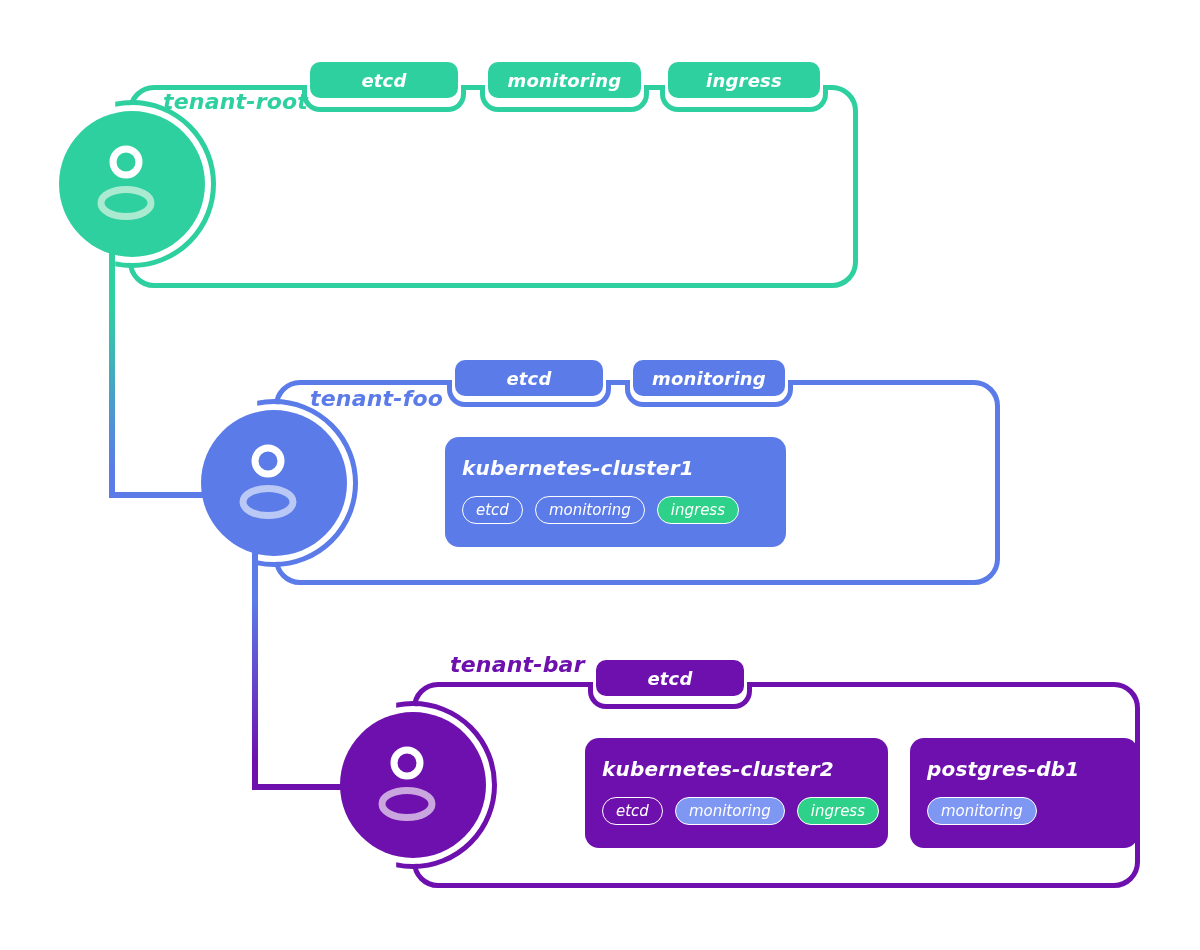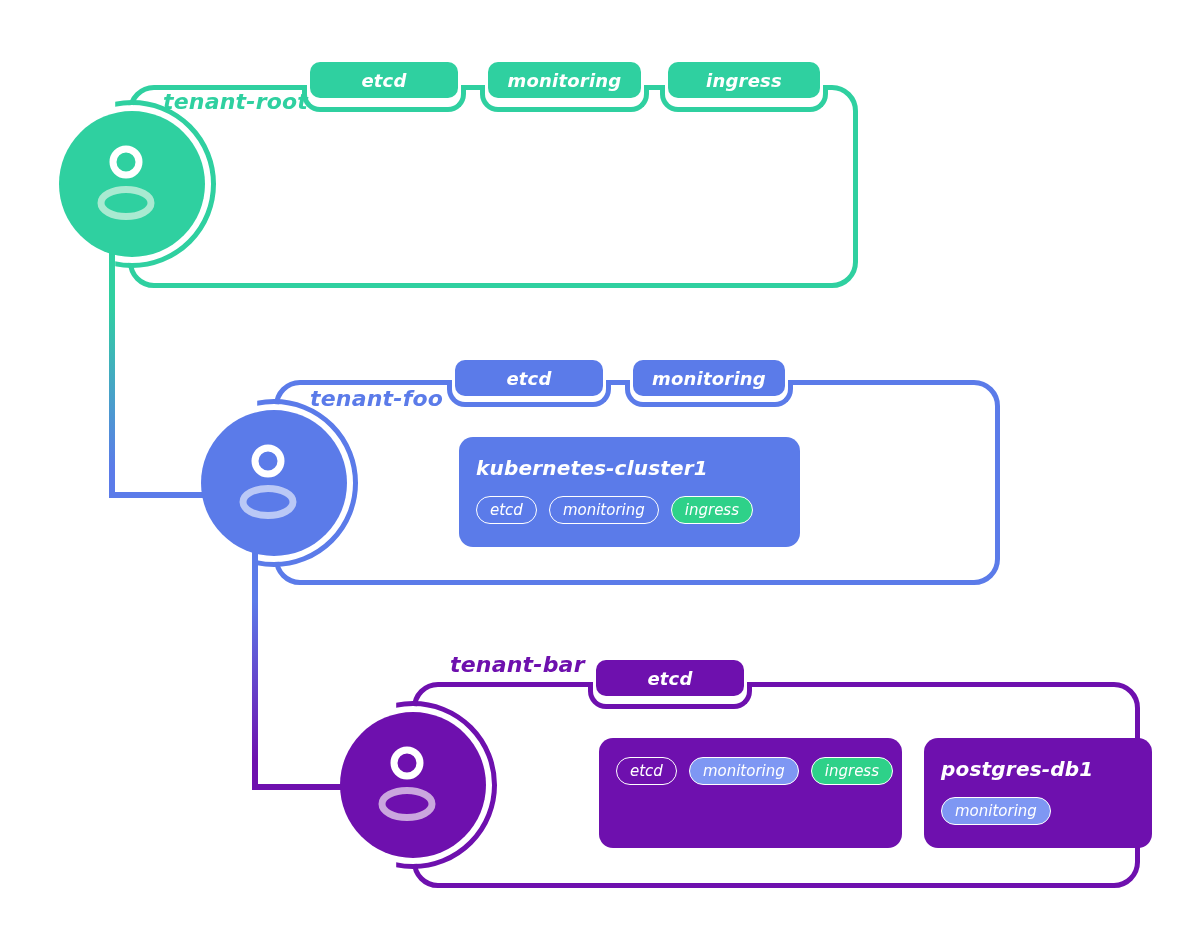--- a/index.html
+++ b/index.html
@@ -74,21 +74,20 @@
     display: flex;
     align-items: center;
     justify-content: center;
   }
 
   
   .card {
     border-radius: 14px;
     color: #ffffff;
     padding: 19px 17px;
-    margin-left: 14px;
   }
   .card-title {
     font-size: 20px;
     font-weight: 700;
     margin-bottom: 16px;
     letter-spacing: 0.2px;
     white-space: nowrap;
   }
   .badges { display: flex; gap: 12px; }
   .badge {
@@ -157,20 +156,21 @@
   <div class="abs pocket" style="left:588px; top:682px; width:164px; height:27px; border-color:var(--purple);"></div>
 
   <div class="abs tabpill" style="left:596px; top:660px; width:148px; background:var(--purple);">etcd</div>
 
   <div class="abs tenant-label" style="left:450px; top:652px; color:var(--purple);">tenant-bar</div>
 
   <div class="abs halo" style="left:334px; top:706px;"></div>
   <div class="abs ring" style="left:329px; top:701px; border-color:var(--purple);"></div>
 
   <div class="abs card" style="left:585px; top:738px; width:303px; height:110px; background:var(--purple);">
+    <div class="card-title">kubernetes-cluster2</div>
     <div class="badges">
       <span class="badge">etcd</span>
       <span class="badge badge-blue">monitoring</span>
       <span class="badge badge-green">ingress</span>
     </div>
   </div>
 
   <div class="abs card" style="left:910px; top:738px; width:228px; height:110px; background:var(--purple);">
     <div class="card-title">postgres-db1</div>
     <div class="badges">

